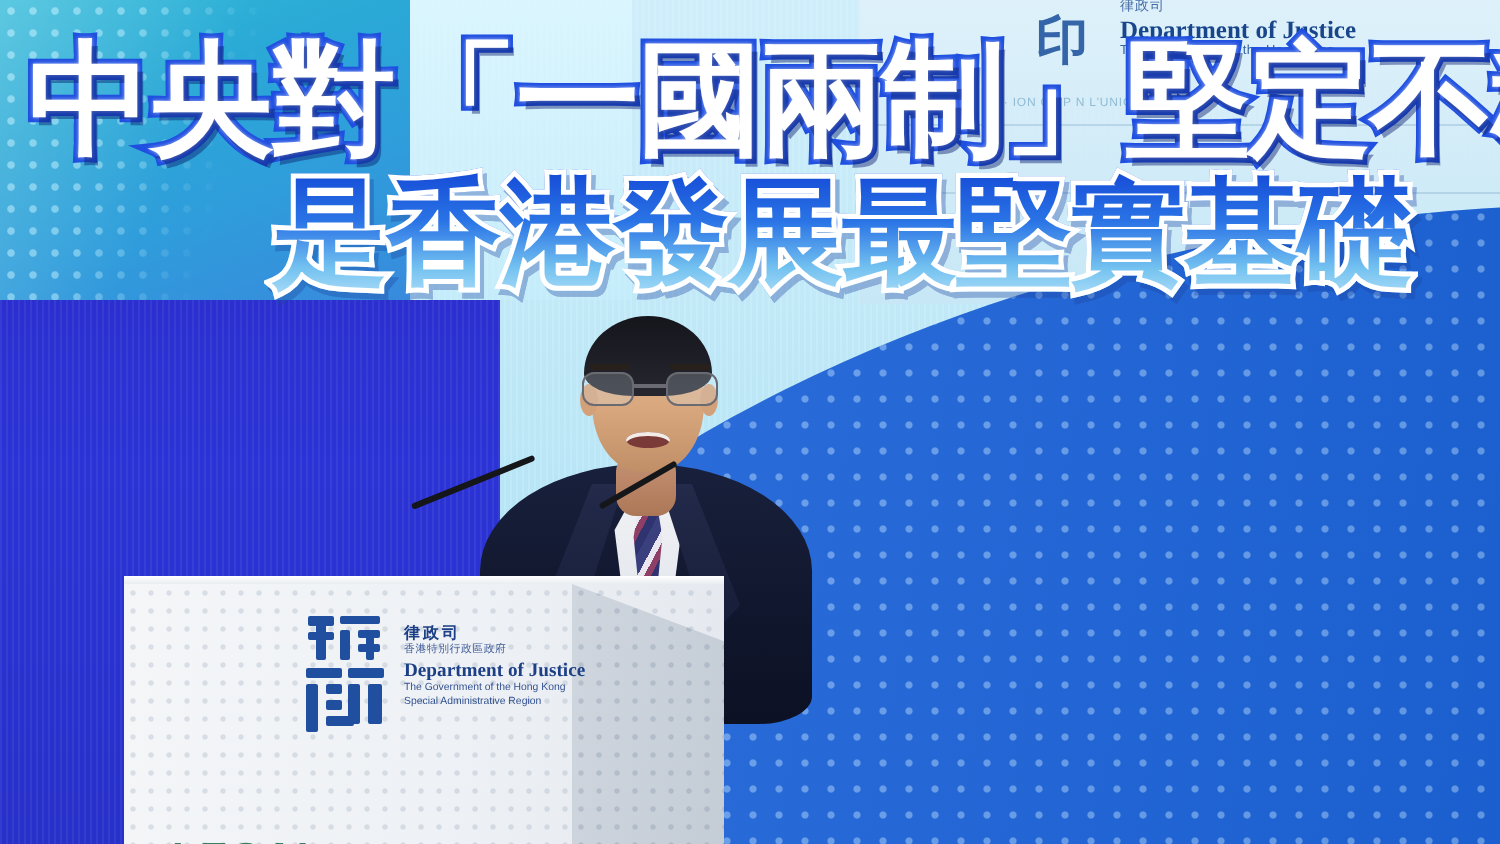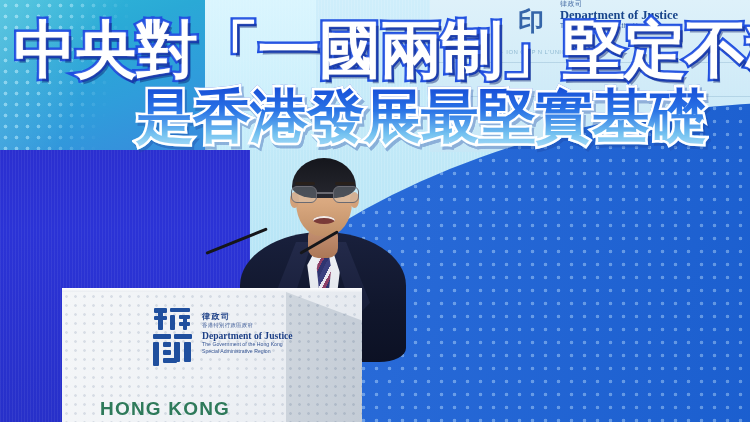--- a/index.html
+++ b/index.html
@@ -358,21 +358,20 @@
   </div>
 
   <div class="ptext">
     <div class="zh1">律政司</div>
     <div class="zh2">香港特別行政區政府</div>
     <div class="en1">Department of Justice</div>
     <div class="en2">The Government of the Hong Kong</div>
     <div class="en2">Special Administrative Region</div>
   </div>
 
-  <div class="hkla">HONG KONG</div>
   <div class="hkla2">LEGAL</div>
 
   <div class="headline">
     <div class="hl hl1">中央對「一國兩制」堅定不移</div>
     <div class="hl hl2">是香港發展最堅實基礎</div>
     <div class="hl hl2-fill">是香港發展最堅實基礎</div>
   </div>
 
 </div>
 

